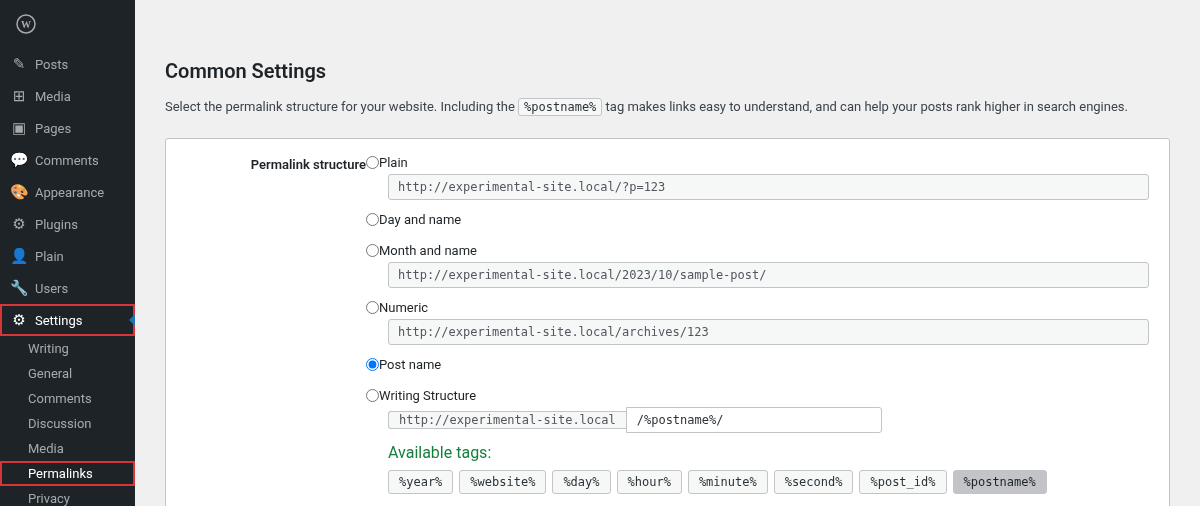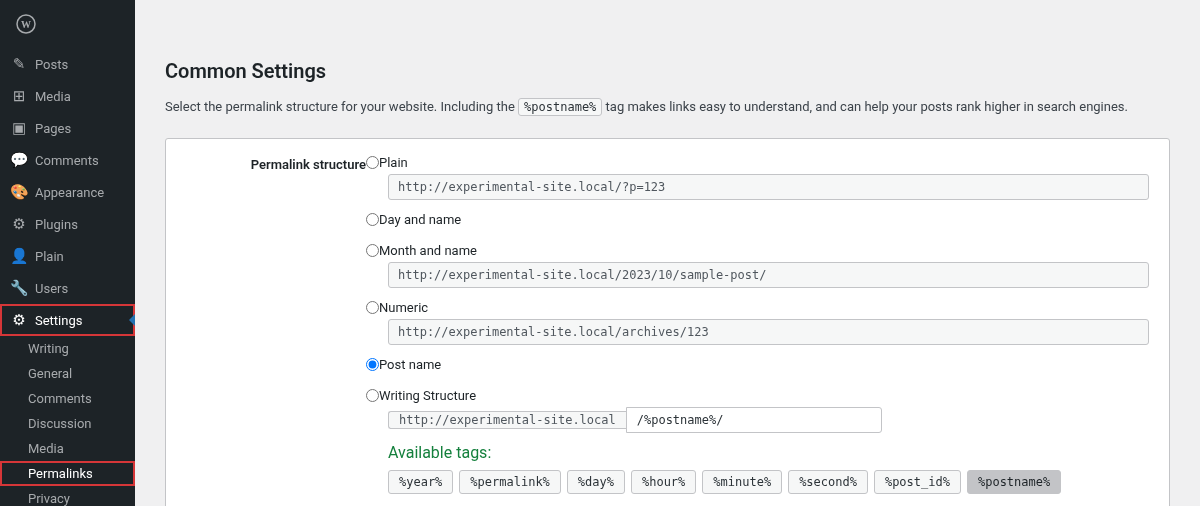--- a/index.html
+++ b/index.html
@@ -328,21 +328,21 @@
             <span>Writing Structure</span>
           </label>
           <div class="custom-structure-row">
             <span class="url-prefix">http://experimental-site.local</span>
             <input type="text" class="custom-input" value="/%postname%/" style="">
           </div>
           <div class="available-tags">
             <div class="available-tags-label">Available tags:</div>
             <div class="tags-list" id="tags-list">
                 <button class="tag-button">%year%</button>
-                <button class="tag-button">%permalink%</button>
+                <button class="tag-button">%website%</button>
                 <button class="tag-button">%day%</button>
                 <button class="tag-button">%hour%</button>
                 <button class="tag-button">%minute%</button>
                 <button class="tag-button">%second%</button>
                 <button class="tag-button">%post_id%</button>
                 <button class="tag-button highlighted">%postname%</button>
               </div>
           </div>
         </div>
 

